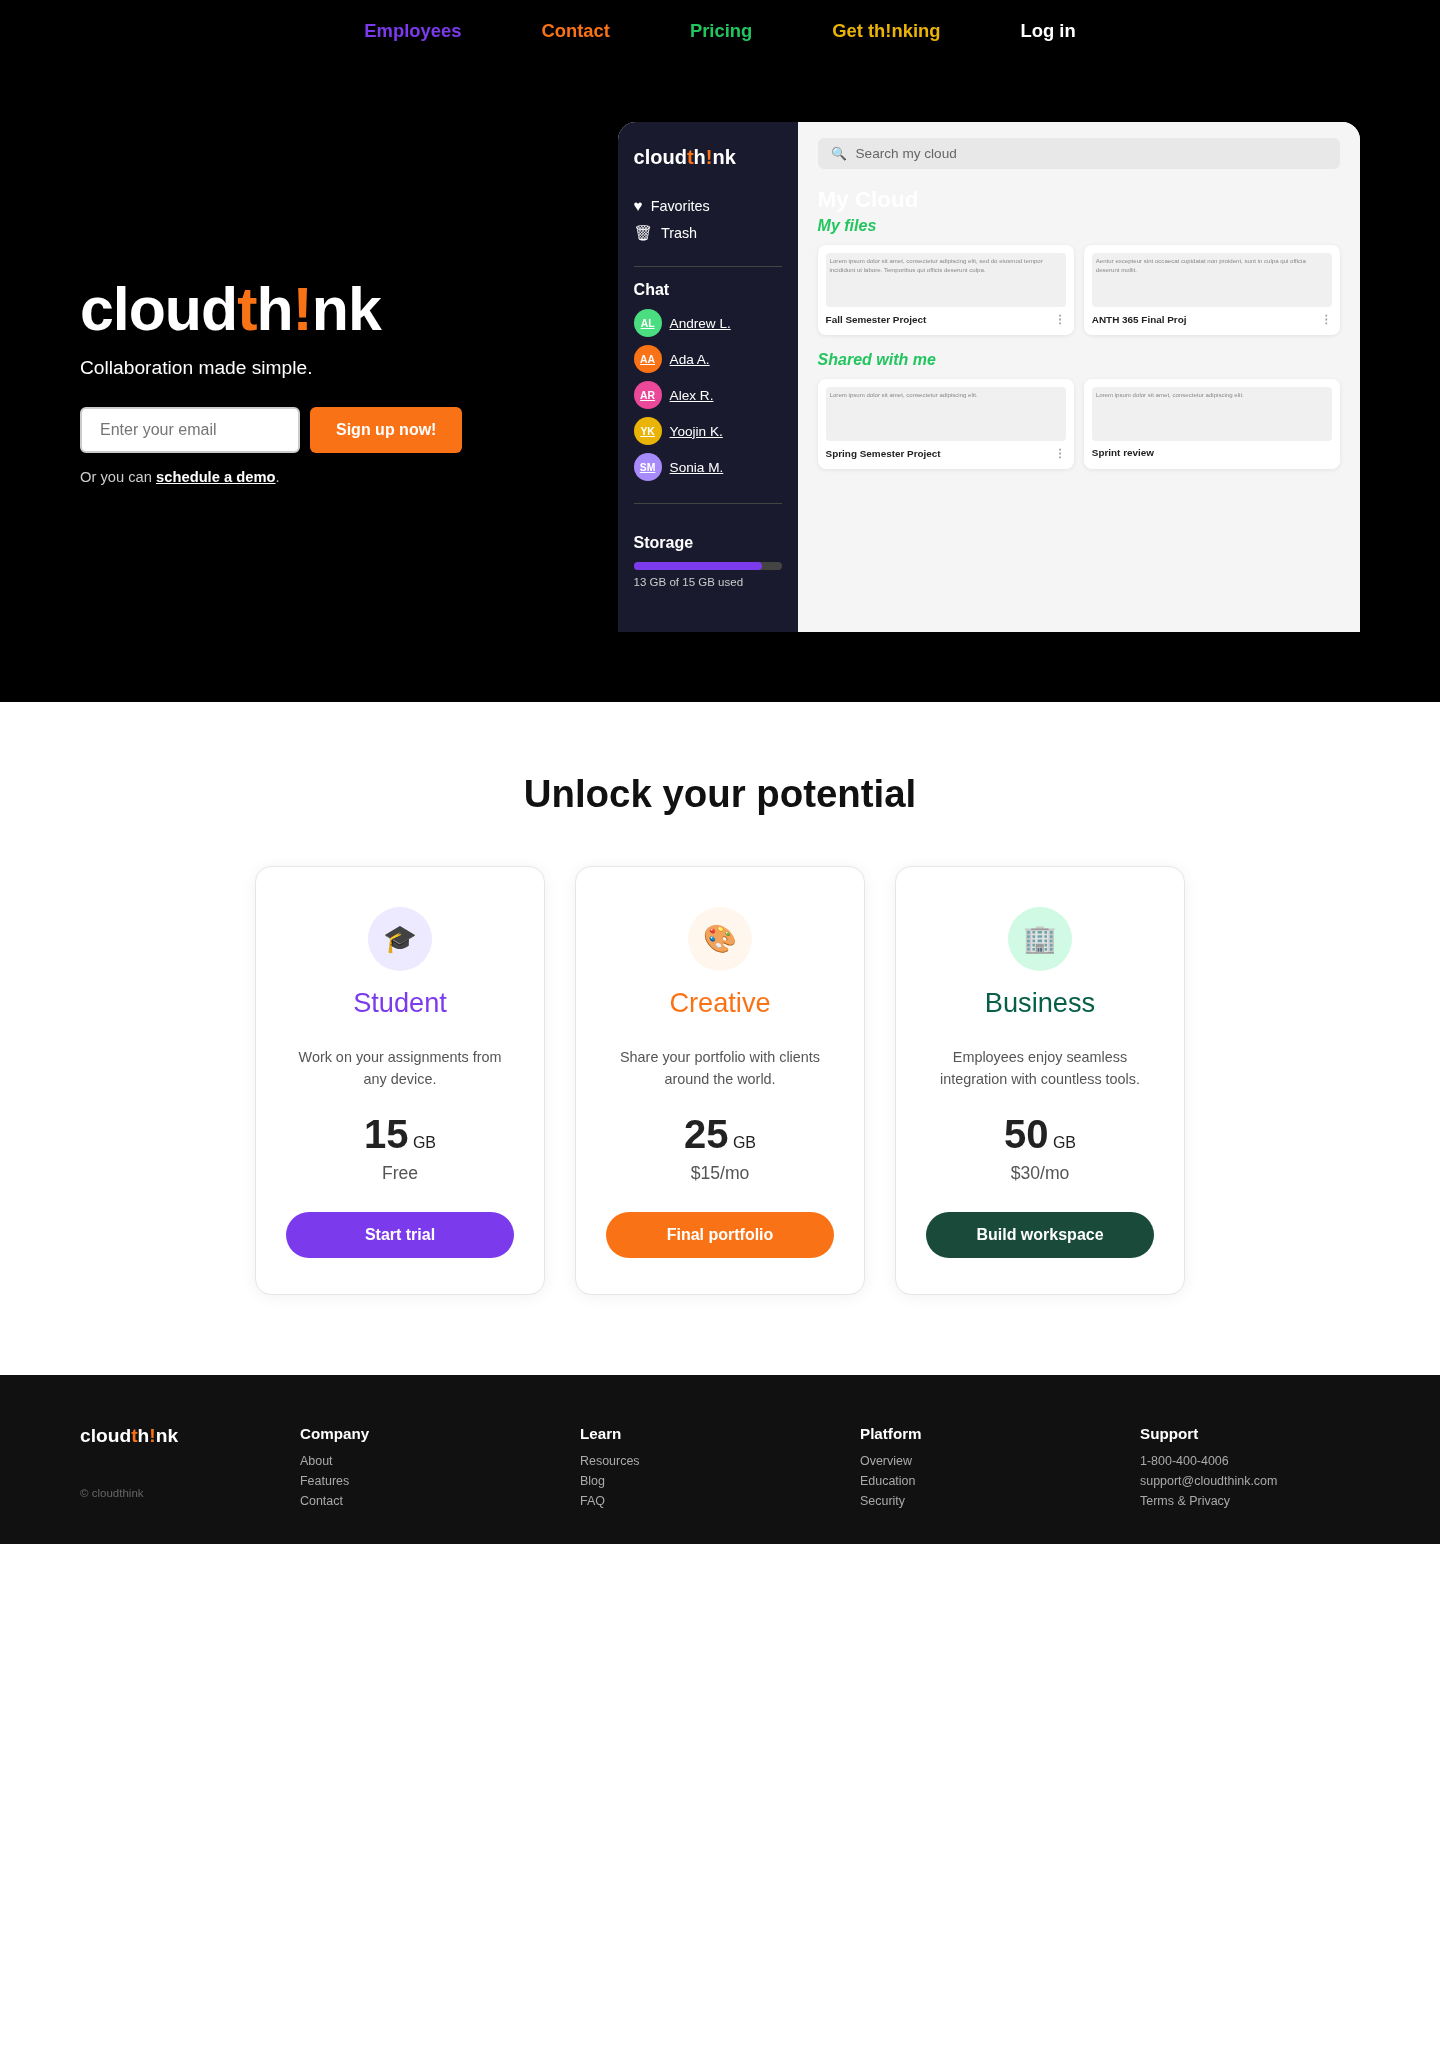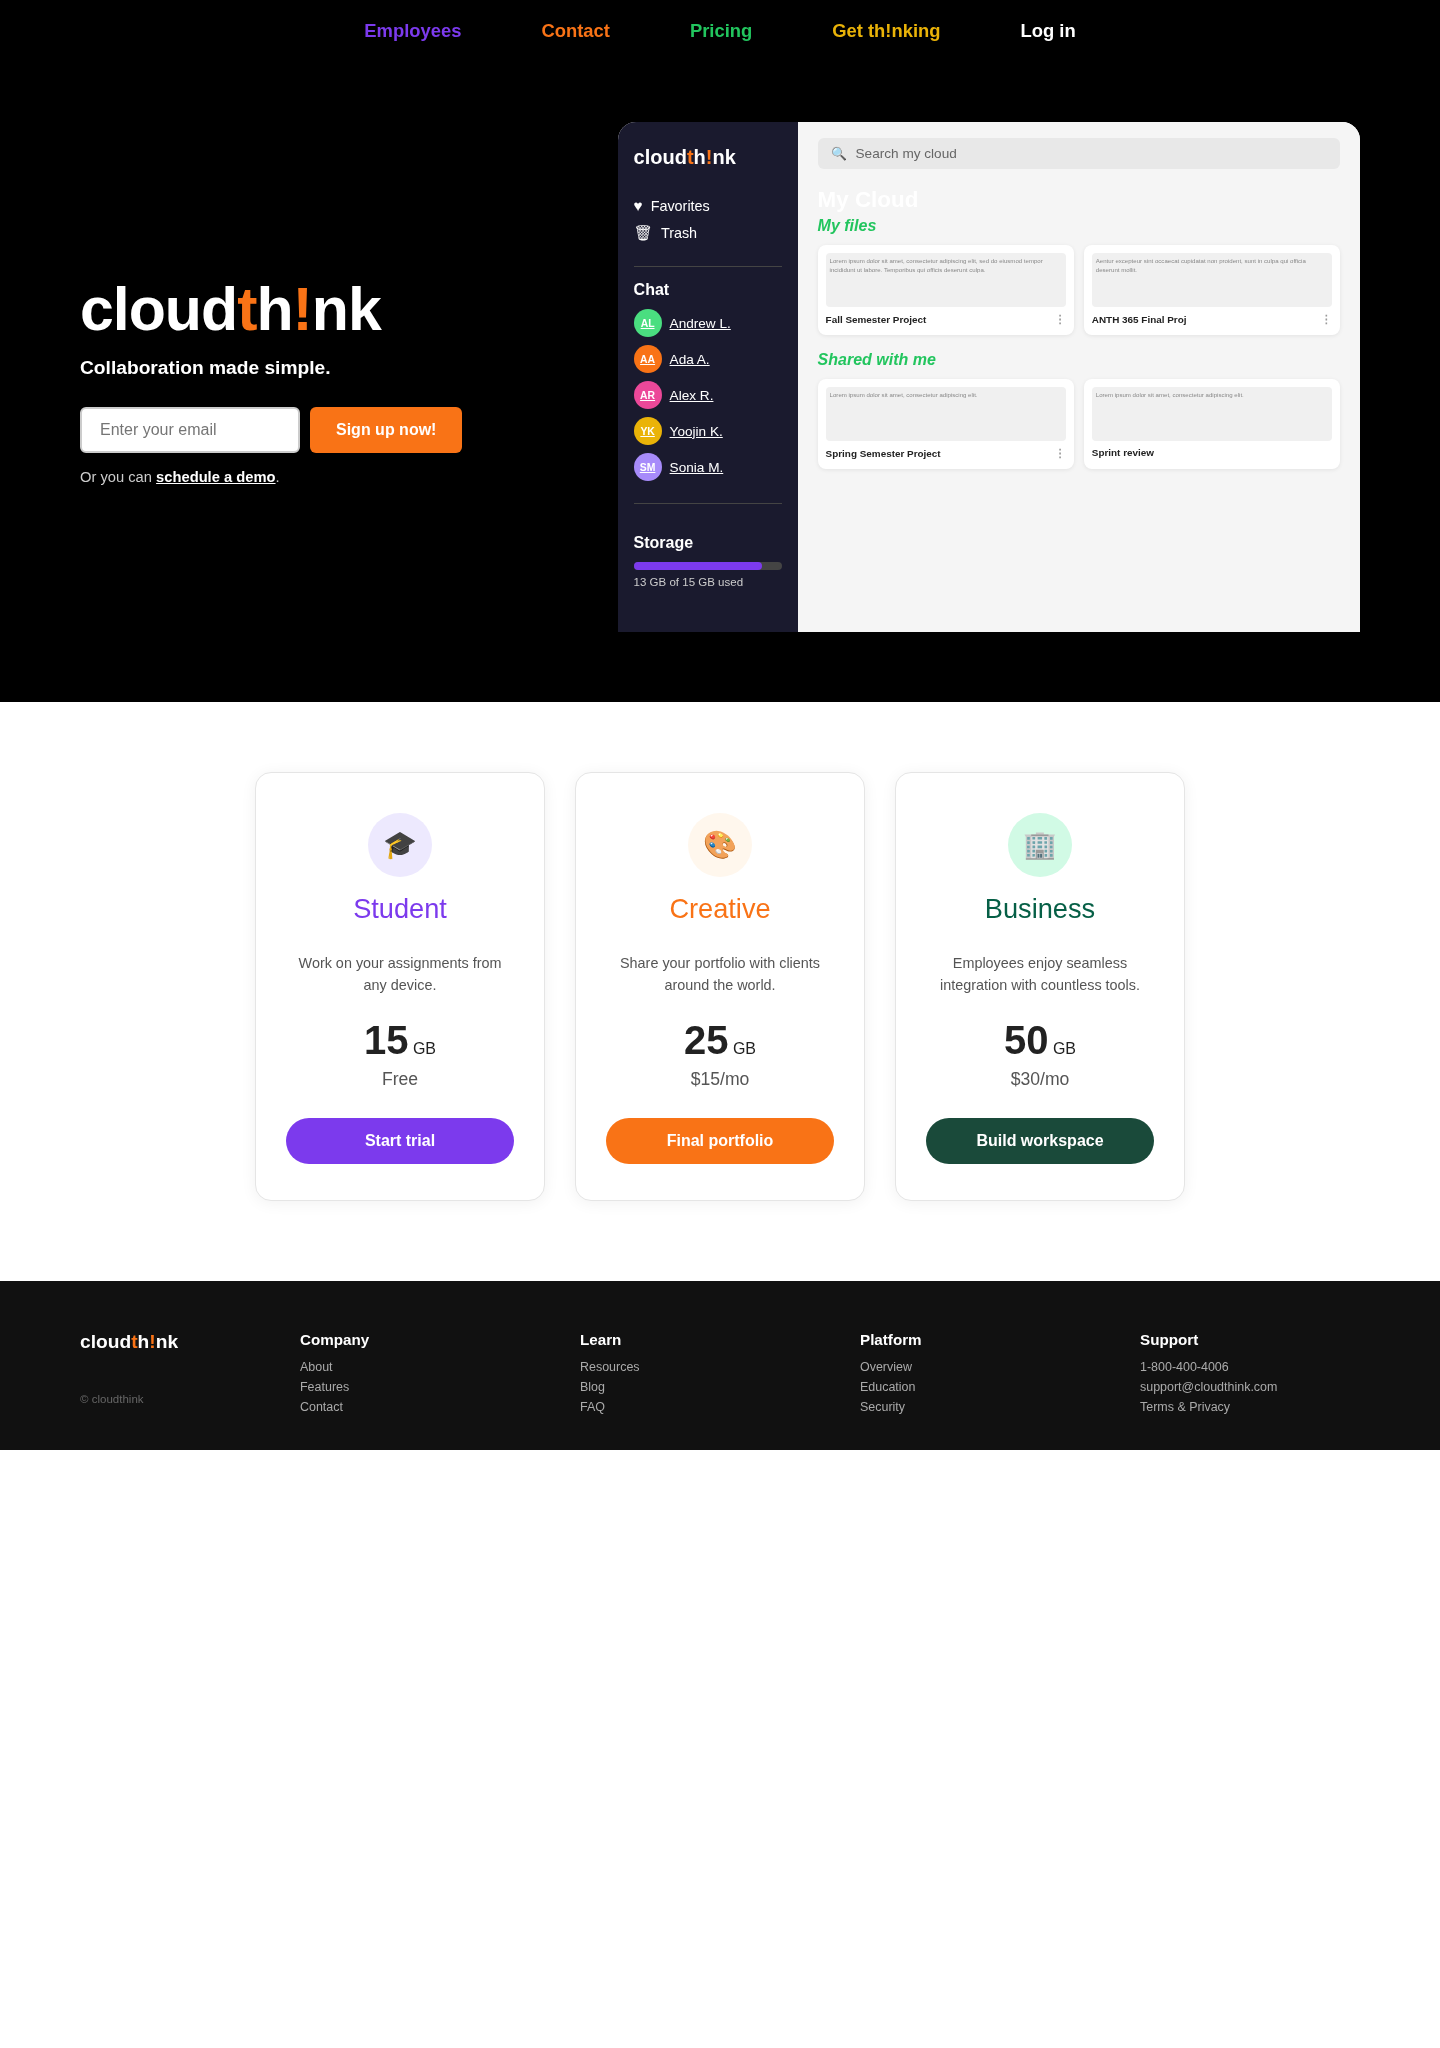--- a/index.html
+++ b/index.html
@@ -48,21 +48,21 @@
       font-weight: 900;
       color: #fff;
       line-height: 1;
       margin-bottom: 18px;
       letter-spacing: -1px;
     }
     .hero-logo-text .t-orange { color: #f97316; }
     .hero-logo-text .i-special { color: #f97316; position: relative; }
     .hero-tagline {
       font-size: 1.2rem;
-      font-weight: 700;
+      font-weight: 400;
       color: #fff;
       margin-bottom: 28px;
     }
     .hero-form {
       display: flex;
       gap: 10px;
       margin-bottom: 16px;
     }
     .hero-email-input {
       border: 2px solid #ccc;
@@ -490,20 +490,21 @@
             </div>
           </div>
         </div>
 
       </div>
     </div>
   </div>
 </section>
 
 <section class="pricing-section">
+  <h2 class="pricing-title">Unlock your potential</h2>
   <div class="pricing-cards" id="pricing-cards">
       <div class="pricing-card">
     <div class="plan-icon-circle" style="background:#ede9fe">🎓</div>
     <div class="plan-name" style="color:#7c3aed">Student</div>
     <p class="plan-desc">Work on your assignments from any device.</p>
     <div class="plan-storage">
       <span class="gb-big">15</span>
       <span class="gb-label"> GB</span>
     </div>
     <div class="plan-price">Free</div>

